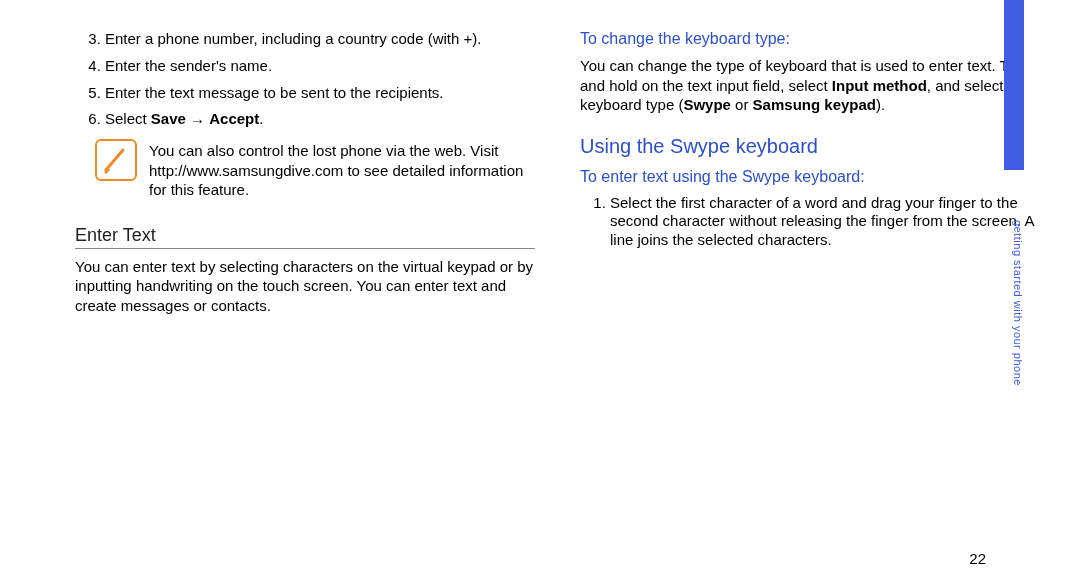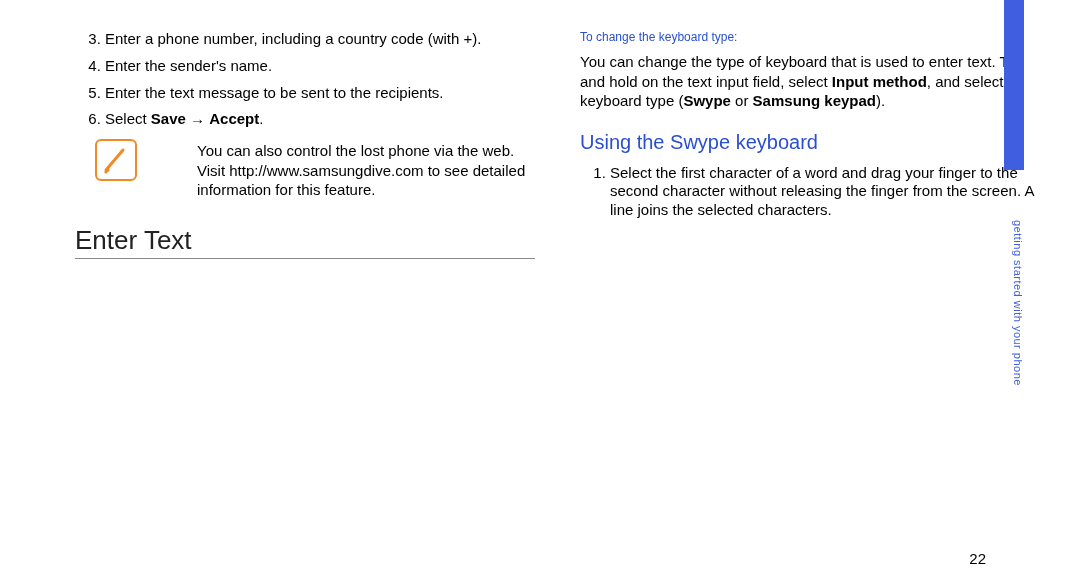--- a/index.html
+++ b/index.html
@@ -48,40 +48,39 @@
   height: 38px;
   border: 2px solid #f08a24;
   border-radius: 6px;
   margin-right: 12px;
   position: relative;
 }
 .note-icon svg { position: absolute; top: 4px; left: 4px; }
 .note-text {
   line-height: 1.3;
   padding-top: 2px;
-  margin-left: 48px;
 }
 h1.section {
-  font-size: 26px;
+  font-size: 18px;
   font-weight: normal;
   color: #222;
   margin: 25px 0 2px 0;
 }
 .section-rule {
   border: none;
   border-top: 1px solid #888;
   margin: 0 0 8px 0;
 }
 p.body {
   margin: 0 0 10px 0;
   line-height: 1.3;
 }
 .sub-blue {
   color: #2a4fd0;
-  font-size: 12px;
+  font-size: 16px;
   font-weight: normal;
   margin: 0 0 8px 0;
 }
 h2.sub-blue-big {
   color: #2a4fd0;
   font-size: 20px;
   font-weight: normal;
   margin: 20px 0 10px 0;
 }
 .page-num {
@@ -144,30 +143,32 @@
           <svg width="30" height="30" viewBox="0 0 30 30">
             <path d="M5 25 L22 5" stroke="#f08a24" stroke-width="3" fill="none" stroke-linecap="round"></path>
             <path d="M3 27 L7 23 L9 25 L5 29 Z" fill="#f08a24"></path>
           </svg>
         </div>
         <div class="note-text">You can also control the lost phone via the web. Visit http://www.samsungdive.com to see detailed information for this feature.</div>
       </div>
 
       <h1 class="section">Enter Text</h1>
       <hr class="section-rule">
+      <p class="body">You can enter text by selecting characters on the virtual keypad or by inputting handwriting on the touch screen. You can enter text and create messages or contacts.</p>
 
     </div>
 
     <div class="col">
       <div class="sub-blue">To change the keyboard type:</div>
       <p class="body">
         <span>You can change the type of keyboard that is used to enter text. Tap and hold on the text input field, select </span><b>Input method</b><span>, and select a keyboard type (</span><b>Swype</b><span> or </span><b>Samsung keypad</b><span>).</span>
       </p>
 
       <h2 class="sub-blue-big">Using the Swype keyboard</h2>
+      <div class="sub-blue">To enter text using the Swype keyboard:</div>
 
       <ol class="steps" start="1">
         <li><span>Select the first character of a word and drag your finger to the second character without releasing the finger from the screen. A line joins the selected characters.</span></li>
       </ol>
     </div>
 
   </div>
 
   <div class="page-num">22</div>
 

